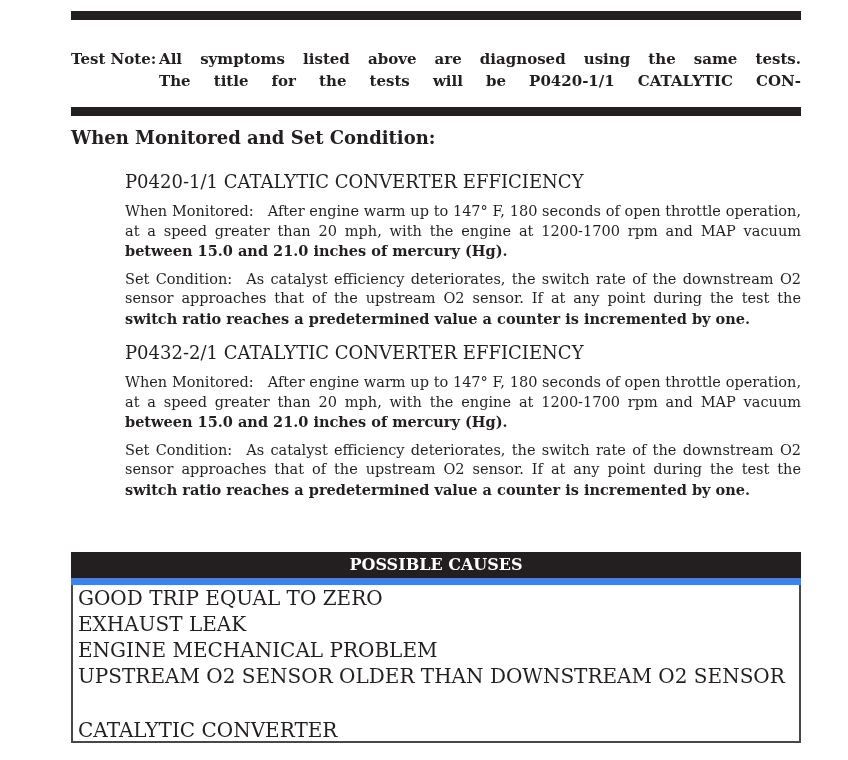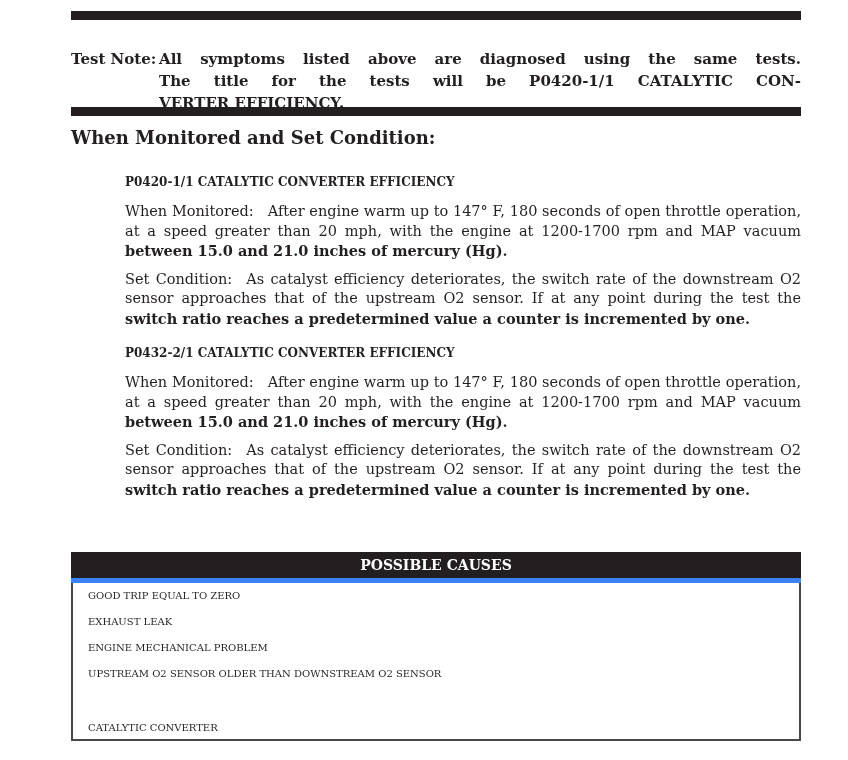--- a/index.html
+++ b/index.html
@@ -68,22 +68,22 @@
       position: absolute;
       left: 125px;
       width: 676px;
       font-size: 14.5px;
       line-height: 19.5px;
     }
     .dtc-block.first { top: 172px; }
     .dtc-block.second { top: 343px; }
 
     .dtc-title {
-      font-weight: bold;
-      font-size: 12px;
+      font-weight: normal;
+      font-size: 18px;
       line-height: 20px;
       margin-bottom: 10px;
     }
     .para {
       margin-bottom: 9px;
     }
     .para .line {
       display: block;
       white-space: nowrap;
       text-align: justify;
@@ -104,49 +104,48 @@
       width: 730px;
       border: 2px solid #4a4748;
       border-top: none;
       box-sizing: border-box;
     }
     .causes-header {
       background: #231f20;
       color: #ffffff;
       font-weight: bold;
       text-align: center;
-      font-size: 14px;
+      font-size: 16px;
       height: 26px;
       line-height: 26px;
       margin: 0 -2px;
-      border-bottom: 5px solid #3b82f6;
+      border-bottom: 7px solid #3b82f6;
     }
     .cause-row {
-      font-size: 10px;
+      font-size: 20px;
       height: 26px;
       line-height: 26px;
-      padding-left: 15px;
+      padding-left: 5px;
       white-space: nowrap;
     }
     .cause-row:last-child {
       height: 24px;
       margin-top: 28px;
     }
   </style>
 </head>
 <body>
 
 <div class="rule top"></div>
 
 <div class="test-note">
   <div class="label">Test Note:</div>
   <div class="body">
     <span class="line">All symptoms listed above are diagnosed using the same tests.</span>
     <span class="line">The title for the tests will be P0420-1/1 CATALYTIC CON-</span>
-    <span class="line last">VERTER EFFICIENCY.</span>
   </div>
 </div>
 
 <div class="rule bottom"></div>
 
 <div class="section-heading">When Monitored and Set Condition:</div>
 
 <div class="dtc-block first">
   <div class="dtc-title">P0420-1/1 CATALYTIC CONVERTER EFFICIENCY</div>
   <div class="para">

